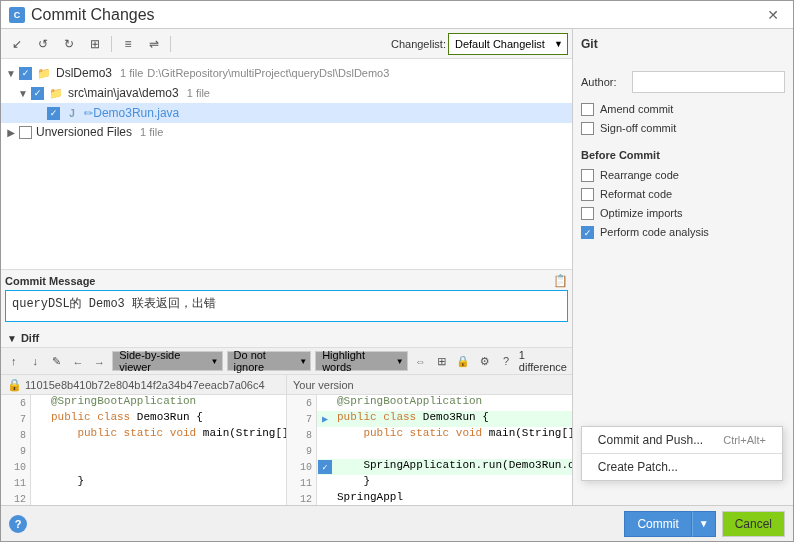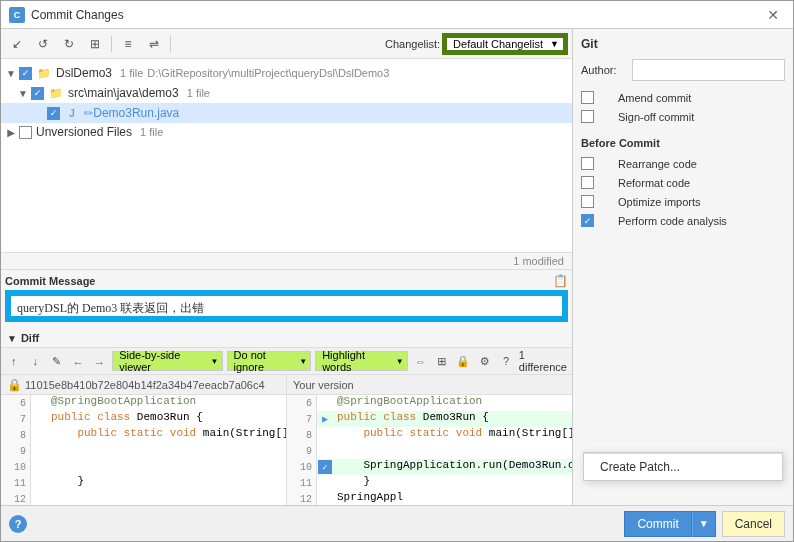--- a/index.html
+++ b/index.html
@@ -40,21 +40,21 @@
       border-radius: 2px;
       display: flex;
       align-items: center;
       justify-content: center;
       color: white;
       font-size: 9px;
       font-weight: bold;
     }
     
     .titlebar-title {
-      font-size: 12px;
+      font-size: 16px;
       color: #333;
     }
     
     .titlebar-close {
       cursor: pointer;
       font-size: 14px;
       color: #666;
       padding: 2px 6px;
     }
     
@@ -104,21 +104,21 @@
     }
     
     .changelist-label {
       margin-left: auto;
       font-size: 11px;
       color: #333;
     }
     
     .changelist-dropdown {
       background: white;
-      border: 5px solid #4d7c0f;
+      border: 1px solid #4d7c0f;
       padding: 2px 20px 2px 6px;
       font-size: 11px;
       cursor: pointer;
       position: relative;
       height: 22px;
       display: flex;
       align-items: center;
       min-width: 120px;
     }
     
@@ -206,27 +206,27 @@
       font-weight: bold;
       margin-bottom: 2px;
       display: flex;
       align-items: center;
       justify-content: space-between;
     }
     
     .commit-message-input {
       width: 100%;
       height: 32px;
-      border: 6px solid #0ea5e9;
+      border: 1px solid #0ea5e9;
       background: white;
       padding: 4px 6px;
       font-size: 12px;
       color: #333;
       resize: none;
-      font-family: Liberation Serif, serif;
+      font-family: Liberation Mono, monospace;
     }
     
     .diff-label {
       font-size: 11px;
       color: #333;
       font-weight: bold;
       padding: 3px 6px;
       display: flex;
       align-items: center;
       gap: 4px;
@@ -237,21 +237,21 @@
       border-top: 1px solid #ddd;
       border-bottom: 1px solid #ddd;
       height: 28px;
       display: flex;
       align-items: center;
       padding: 0 4px;
       gap: 4px;
     }
     
     .diff-dropdown {
-      background: #bef264;
+      background: #a3a3a3;
       border: 1px solid #ccc;
       padding: 2px 20px 2px 6px;
       font-size: 11px;
       height: 20px;
       cursor: pointer;
       position: relative;
       display: flex;
       align-items: center;
     }
     
@@ -372,21 +372,21 @@
       display: flex;
       flex-direction: column;
       gap: 4px;
       overflow-y: auto;
     }
     
     .git-section-title {
       font-size: 12px;
       color: #333;
       font-weight: bold;
-      margin-bottom: 4px;
+      margin-bottom: 16px;
     }
     
     .git-author-row {
       display: flex;
       align-items: center;
       gap: 6px;
       margin-bottom: 6px;
     }
     
     .git-author-label {
@@ -399,22 +399,21 @@
       flex: 1;
       height: 22px;
       border: 1px solid #ccc;
       background: white;
       padding: 2px 4px;
       font-size: 11px;
     }
     
     .git-checkbox-row {
       display: flex;
-      align-items: center;
-      gap: 24px;
+      gap: 6px;
       margin-bottom: 2px;
     }
     
     .git-checkbox {
       width: 13px;
       height: 13px;
       border: 1px solid #888;
       background: white;
       flex-shrink: 0;
       display: flex;
@@ -480,21 +479,21 @@
       color: white;
       border: 1px solid #3a7bc8;
       border-left: 1px solid #6aaae8;
       padding: 0 6px;
       cursor: pointer;
       font-size: 10px;
     }
     
     .btn-secondary {
       height: 26px;
-      background: #fef9c3;
+      background: #84cc16;
       color: #333;
       border: 1px solid #ccc;
       padding: 0 12px;
       cursor: pointer;
       font-size: 12px;
     }
     
     .help-icon {
       width: 18px;
       height: 18px;
@@ -620,23 +619,20 @@
         </div>
 
         <div class="tree-item">
           <span class="tree-arrow">▶</span>
           <div class="tree-checkbox"></div>
           <span class="tree-label">Unversioned Files</span>
           <span class="tree-count">1 file</span>
         </div>
       </div>
 
-      <div class="modified-bar">
-        <span>1 modified</span>
-      </div>
 
       <div class="commit-message-area">
         <div class="commit-message-label">
           <span>Commit Message</span>
           <span style="font-size:12px;color:#888;">📋</span>
         </div>
         <textarea class="commit-message-input" style="">queryDSL的 Demo3 联表返回，出错</textarea>
       </div>
 
       <div class="diff-label">
@@ -817,18 +813,22 @@
     <div class="bottom-right">
       <div style="display:flex;">
         <button class="btn-primary">Commit</button>
         <button class="btn-dropdown">▼</button>
       </div>
       <button class="btn-secondary">Cancel</button>
     </div>
   </div>
 
   <div class="context-menu">
+    <div class="context-menu-item">
+      <span>Commit and Push...</span>
+      <span class="context-menu-shortcut">Ctrl+Alt+</span>
+    </div>
     <div class="context-menu-sep"></div>
     <div class="context-menu-item">
       <span>Create Patch...</span>
     </div>
   </div>
 </div>
 
 </body></html>

